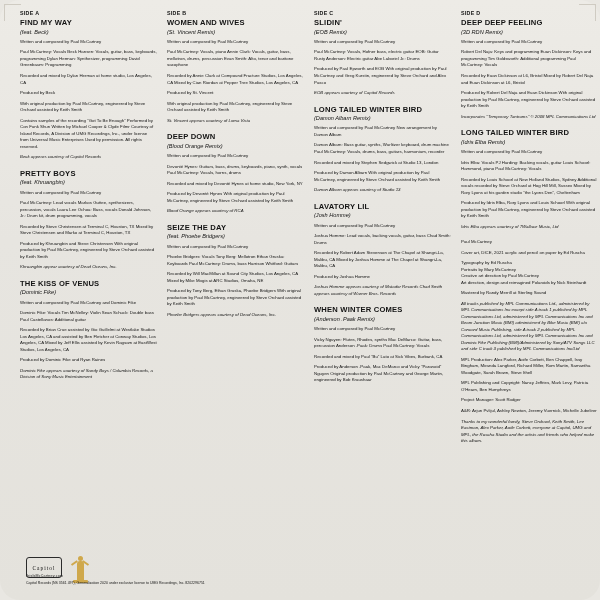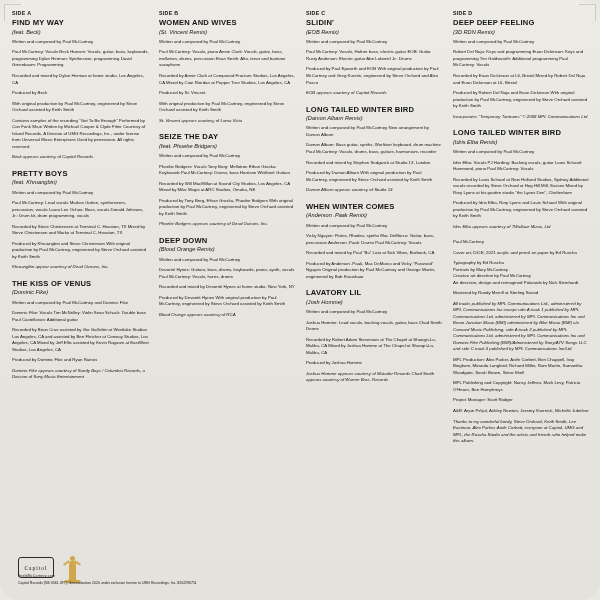--- a/index.html
+++ b/index.html
@@ -7,21 +7,21 @@
     width:600px;height:600px;
     background:#e9e7e2;
     font-family:"Liberation Sans", sans-serif;
     color:#141414;
     overflow:hidden;
   }
   .sleeve{
     position:relative;
     width:600px;height:600px;
     box-sizing:border-box;
-    padding:10px 12px 0 12px;
+    padding:10px 12px 0 20px;
     background:
       linear-gradient(180deg,#edebe6 0%,#e7e5e0 40%,#e4e2dc 100%);
     border-radius: 20px;
   }
   .cols{
     display:flex;
     gap:10px;
     height:545px;
   }
   .col{
@@ -196,50 +196,50 @@
 Evan Smith: Alto, tenor and baritone saxophone</p>
           <p>Recorded by Annie Clark at Compound Fracture Studios, Los Angeles, CA
 Mixed by Cian Riordan at Pepper Tree Studios, Los Angeles, CA</p>
           <p>Produced by St. Vincent</p>
           <p>With original production by Paul McCartney, engineered by Steve Orchard assisted by Keith Smith</p>
           <p class="it">St. Vincent appears courtesy of Loma Vista</p>
         </div>
       </div>
 
       <div class="trk">
+        <div class="ttl">DEEP DOWN</div>
+        <div class="sub">(Blood Orange Remix)</div>
+        <div class="blk">
+          <p>Written and composed by Paul McCartney</p>
+          <p>Devonté Hynes: Guitars, bass, drums, keyboards, piano, synth, vocals
+Paul McCartney: Vocals, horns, drums</p>
+          <p>Recorded and mixed by Devonté Hynes at home studio, New York, NY</p>
+          <p>Produced by Devonté Hynes
+With original production by Paul McCartney, engineered by Steve Orchard assisted by Keith Smith</p>
+          <p class="it">Blood Orange appears courtesy of RCA</p>
+        </div>
+      </div>
+
+      <div class="trk">
         <div class="ttl">SEIZE THE DAY</div>
         <div class="sub">(feat. Phoebe Bridgers)</div>
         <div class="blk">
           <p>Written and composed by Paul McCartney</p>
           <p>Phoebe Bridgers: Vocals
 Tony Berg: Mellotron
 Ethan Gruska: Keyboards
 Paul McCartney: Drums, bass
 Harrison Whitford: Guitars</p>
           <p>Recorded by Will MacMillan at Sound City Studios, Los Angeles, CA
 Mixed by Mike Mogis at ARC Studios, Omaha, NE</p>
           <p>Produced by Tony Berg, Ethan Gruska, Phoebe Bridgers
 With original production by Paul McCartney, engineered by Steve Orchard assisted by Keith Smith</p>
           <p class="it">Phoebe Bridgers appears courtesy of Dead Oceans, Inc.</p>
         </div>
       </div>
-
-      <div class="trk">
-        <div class="ttl">DEEP DOWN</div>
-        <div class="sub">(Blood Orange Remix)</div>
-        <div class="blk">
-          <p>Written and composed by Paul McCartney</p>
-          <p>Devonté Hynes: Guitars, bass, drums, keyboards, piano, synth, vocals
-Paul McCartney: Vocals, horns, drums</p>
-          <p>Recorded and mixed by Devonté Hynes at home studio, New York, NY</p>
-          <p>Produced by Devonté Hynes
-With original production by Paul McCartney, engineered by Steve Orchard assisted by Keith Smith</p>
-          <p class="it">Blood Orange appears courtesy of RCA</p>
-        </div>
-      </div>
     </div>
 
     <div class="col">
       <div class="sideLabel">SIDE C</div>
 
       <div class="trk">
         <div class="ttl">SLIDIN'</div>
         <div class="sub">(EOB Remix)</div>
         <div class="blk">
           <p>Written and composed by Paul McCartney</p>
@@ -262,46 +262,46 @@
           <p>Damon Albarn: Bass guitar, synths, Wurlitzer keyboard, drum machine
 Paul McCartney: Vocals, drums, bass, guitars, harmonium, recorder</p>
           <p>Recorded and mixed by Stephen Sedgwick at Studio 13, London</p>
           <p>Produced by Damon Albarn
 With original production by Paul McCartney, engineered by Steve Orchard assisted by Keith Smith</p>
           <p class="it">Damon Albarn appears courtesy of Studio 13</p>
         </div>
       </div>
 
       <div class="trk">
+        <div class="ttl">LAVATORY LIL</div>
+        <div class="sub">(Josh Homme)</div>
+        <div class="blk">
+          <p>Written and composed by Paul McCartney</p>
+          <p>Joshua Homme: Lead vocals, backing vocals, guitar, bass
+Chad Smith: Drums</p>
+          <p>Recorded by Robert Adam Stevenson at The Chapel at Shangri-La, Malibu, CA
+Mixed by Joshua Homme at The Chapel at Shangri-La, Malibu, CA</p>
+          <p>Produced by Joshua Homme</p>
+          <p class="it">Joshua Homme appears courtesy of Matador Records
+Chad Smith appears courtesy of Warner Bros. Records</p>
+        </div>
+      </div>
+
+      <div class="trk">
         <div class="ttl">WHEN WINTER COMES</div>
         <div class="sub">(Anderson .Paak Remix)</div>
         <div class="blk">
           <p>Written and composed by Paul McCartney</p>
           <p>Vicky Nguyen: Flutes, Rhodes, synths
 Mac DeMarco: Guitar, bass, percussion
 Anderson .Paak: Drums
 Paul McCartney: Vocals</p>
           <p>Recorded and mixed by Paul "Bu" Lato at Sick Vibes, Burbank, CA</p>
           <p>Produced by Anderson .Paak, Mac DeMarco and Vicky "Paranoid" Nguyen
 Original production by Paul McCartney and George Martin, engineered by Bob Kraushaar</p>
-        </div>
-      </div>
-
-      <div class="trk">
-        <div class="ttl">LAVATORY LIL</div>
-        <div class="sub">(Josh Homme)</div>
-        <div class="blk">
-          <p>Written and composed by Paul McCartney</p>
-          <p>Joshua Homme: Lead vocals, backing vocals, guitar, bass
-Chad Smith: Drums</p>
-          <p>Recorded by Robert Adam Stevenson at The Chapel at Shangri-La, Malibu, CA
-Mixed by Joshua Homme at The Chapel at Shangri-La, Malibu, CA</p>
-          <p>Produced by Joshua Homme</p>
-          <p class="it">Joshua Homme appears courtesy of Matador Records
-Chad Smith appears courtesy of Warner Bros. Records</p>
         </div>
       </div>
     </div>
 
     <div class="col">
       <div class="sideLabel">SIDE D</div>
 
       <div class="trk">
         <div class="ttl">DEEP DEEP FEELING</div>
         <div class="sub">(3D RDN Remix)</div>

